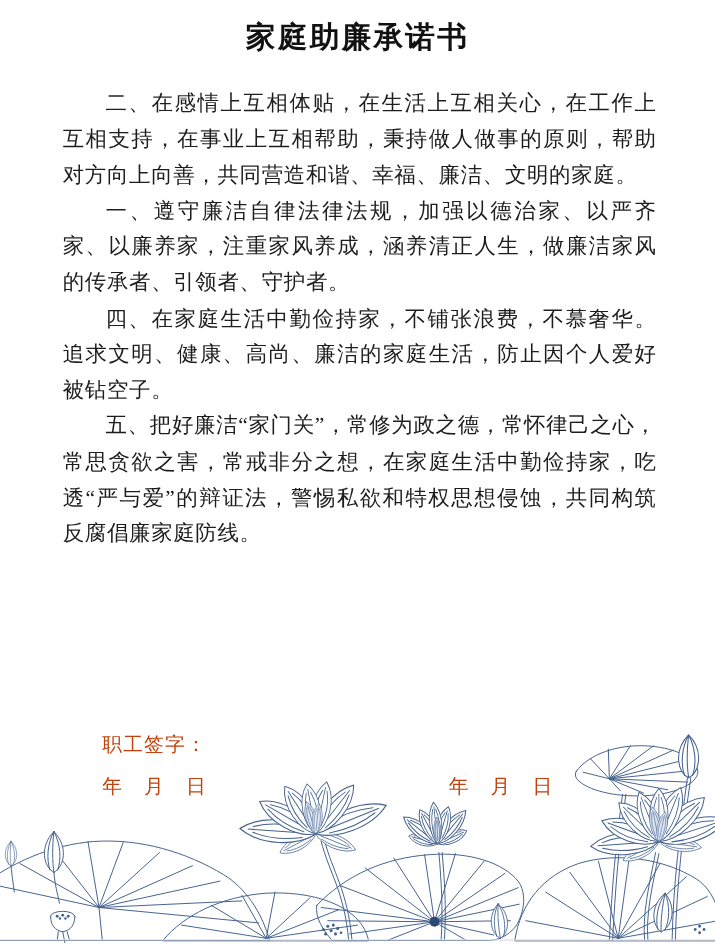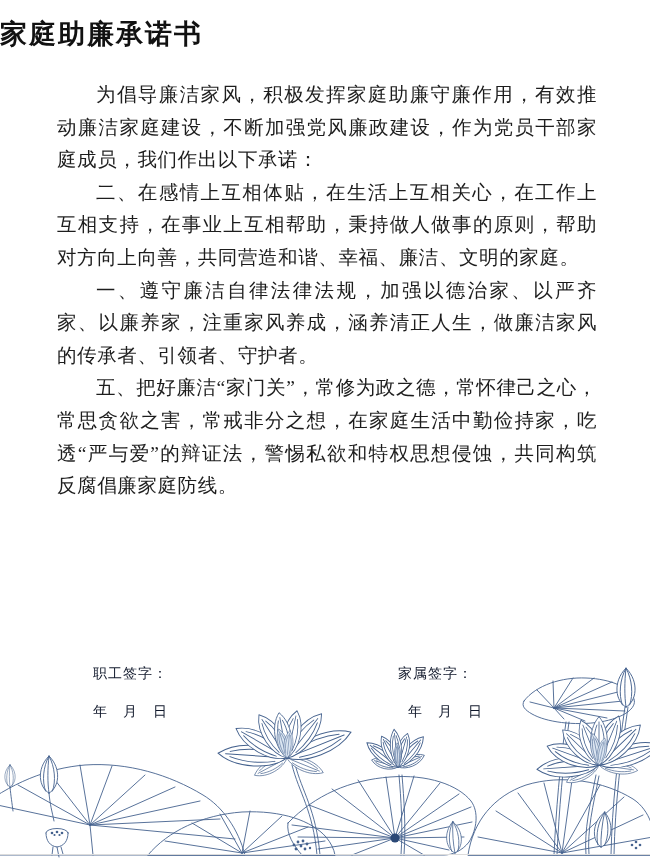--- a/index.html
+++ b/index.html
@@ -4,56 +4,55 @@
 <style>
   html,body{margin:0;padding:0;}
   body{
     width:650px;height:860px;overflow:hidden;position:relative;
     background:#ffffff;
     font-family:"Liberation Serif","DejaVu Serif",serif;
   }
   .page{position:absolute;inset:0;background:#ffffff;color:#1d1d1d;}
   .doc-title{
     position:absolute;top:16px;left:0;width:100%;margin:0;
-    font-size:27px;font-weight:700;letter-spacing:2px;
+    text-align:center;font-size:27px;font-weight:700;letter-spacing:2px;
     color:#111;
   }
   .doc-body{
     position:absolute;top:79px;left:57px;width:540px;
     font-size:19.5px;line-height:32.6px;letter-spacing:.6px;
     text-align:justify;z-index:3;
   }
   .doc-body p{margin:0;text-indent:2em;}
   .sig-label,.sig-date{
-    position:absolute;font-size:14px;letter-spacing:1px;color:#0f172a;z-index:3;
+    position:absolute;font-size:18px;letter-spacing:1px;color:#c2410c;z-index:3;
   }
   .sig-employee-label{left:93px;top:665px;}
   .sig-family-label{left:398px;top:665px;}
   .sig-employee-date{left:93px;top:703px;}
   .sig-family-date{left:408px;top:703px;}
   .lotus-art{position:absolute;left:0;bottom:0;width:650px;height:245px;z-index:1;}
   .lotus-art path,.lotus-art ellipse,.lotus-art circle{vector-effect:none;}
   .page-edge{position:absolute;left:0;bottom:5px;width:100%;height:1px;background:#dcdcdc;z-index:4;}
 </style>
 </head>
 <body>
 
 <div class="page">
 
   <h1 class="doc-title">家庭助廉承诺书</h1>
 
   <div class="doc-body">
-    <p>为倡导廉洁家风，积极发挥家庭助廉守廉作用，有效推动廉洁家庭建设，不断加强党风廉政建设，作为党员干部家庭成员，我们作出以下承诺：</p>
     <p>二、在感情上互相体贴，在生活上互相关心，在工作上互相支持，在事业上互相帮助，秉持做人做事的原则，帮助对方向上向善，共同营造和谐、幸福、廉洁、文明的家庭。</p>
     <p>一、遵守廉洁自律法律法规，加强以德治家、以严齐家、以廉养家，注重家风养成，涵养清正人生，做廉洁家风的传承者、引领者、守护者。</p>
+    <p>四、在家庭生活中勤俭持家，不铺张浪费，不慕奢华。追求文明、健康、高尚、廉洁的家庭生活，防止因个人爱好被钻空子。</p>
     <p>五、把好廉洁“家门关”，常修为政之德，常怀律己之心，常思贪欲之害，常戒非分之想，在家庭生活中勤俭持家，吃透“严与爱”的辩证法，警惕私欲和特权思想侵蚀，共同构筑反腐倡廉家庭防线。</p>
   </div>
 
   <div class="sig-label sig-employee-label">职工签字：</div>
-  <div class="sig-label sig-family-label">家属签字：</div>
   <div class="sig-date sig-employee-date">年　月　日</div>
   <div class="sig-date sig-family-date">年　月　日</div>
 
   <svg class="lotus-art" viewBox="0 0 650 245" fill="none" stroke="#45628e" stroke-width="0.9" stroke-linecap="round" stroke-linejoin="round">
     <defs>
       <g id="petalg">
         <path d="M0 0 C12 -10 14 -33 0 -46 C-14 -33 -12 -10 0 0 Z"></path>
         <path fill="none" d="M0 -5 L0 -41 M4 -8 C7 -18 7 -28 2.5 -38 M-4 -8 C-7 -18 -7 -28 -2.5 -38"></path>
       </g>
       <g id="budg">

